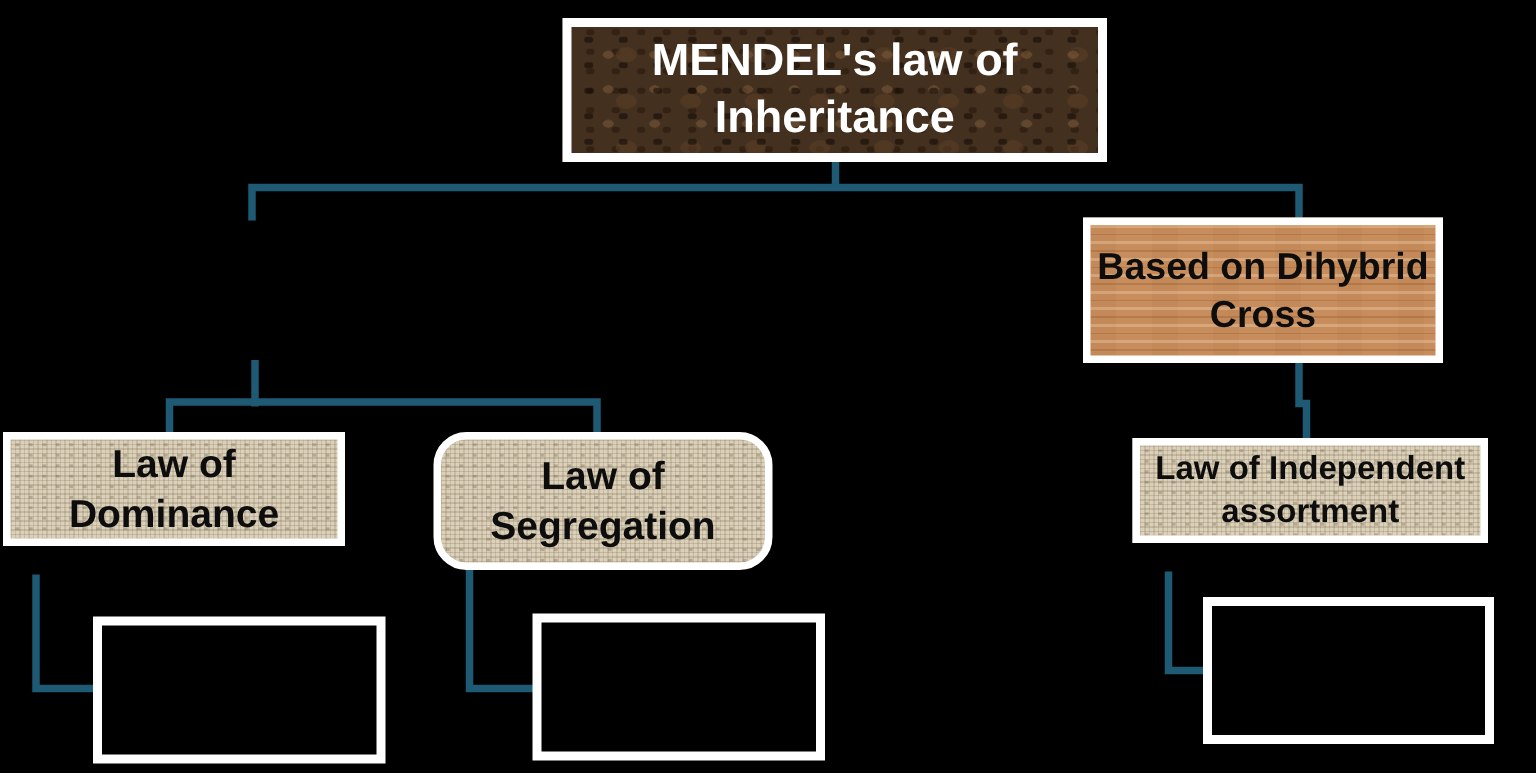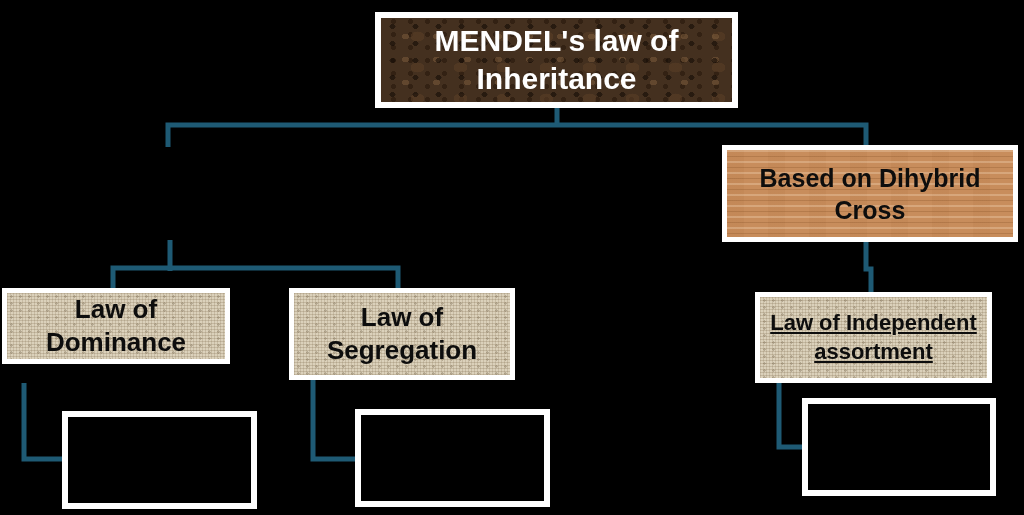--- a/index.html
+++ b/index.html
@@ -66,24 +66,24 @@
     background-size:auto, auto, 9px 7px;
   }
   .empty-box{
     position:absolute;z-index:2;
     border:6px solid var(--box-border);
     background:transparent;
   }
   
   #root-node {left:375px;top:12px; width:363px;height:96px;font-size:30px;}
   #mono-node {left:33px; top:145px;width:279px;height:97px;font-size:25px;}
-  #di-node   {left:722px;top:145px;width:296px;height:97px;font-size:25px;}
+  #di-node   {left:722px;top:145px;width:240px;height:97px;font-size:25px;}
   #dom-node  {left:2px;  top:288px;width:228px;height:76px;font-size:26px;}
-  #seg-node  {left:289px;top:288px;width:226px;height:92px;font-size:26px;}
-  #asrt-node {left:755px;top:292px;width:237px;height:91px;font-size:22px;line-height:1.3;text-decoration:underline;}
+  #seg-node  {left:289px;top:288px;width:226px;height:92px;font-size:26px;border-radius:22px;}
+  #asrt-node {left:755px;top:292px;width:237px;height:70px;font-size:22px;line-height:1.3;}
   #empty-1{left:62px; top:411px;width:195px;height:98px;}
   #empty-2{left:355px;top:409px;width:195px;height:98px;}
   #empty-3{left:802px;top:398px;width:194px;height:98px;}
 </style>
 </head>
 <body>
 
 <div class="canvas">
 
   <svg class="connectors" viewBox="0 0 1024 515" xmlns="http://www.w3.org/2000/svg">

